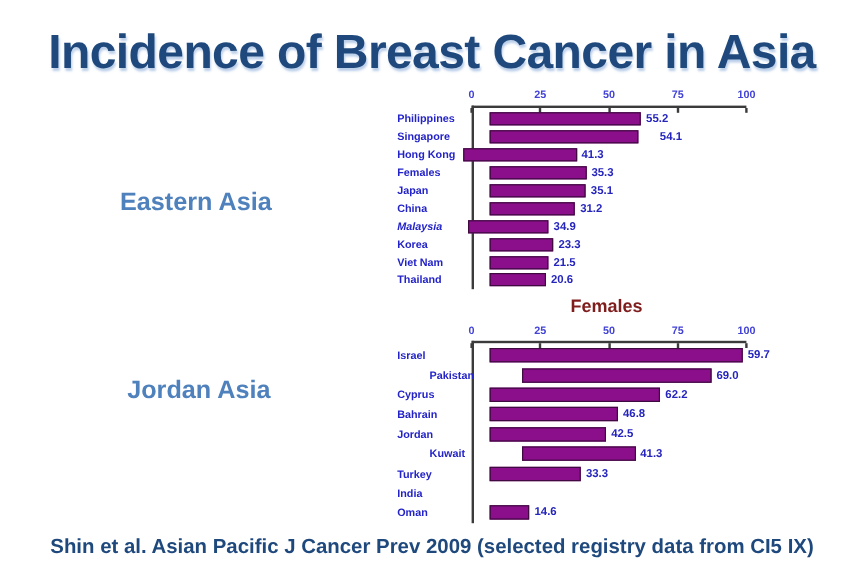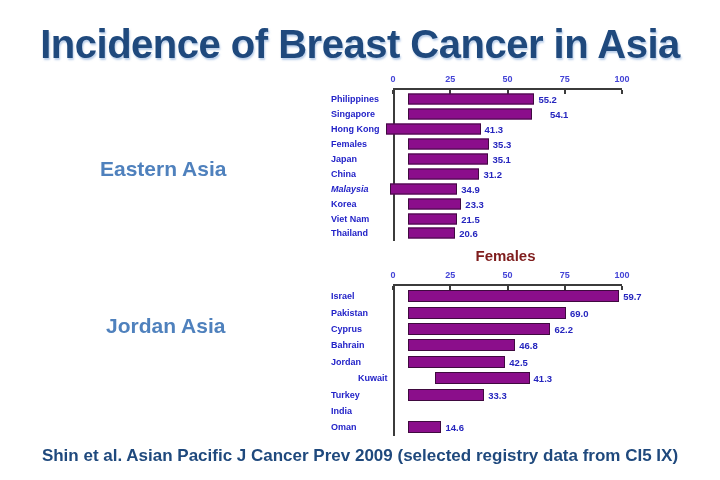--- a/index.html
+++ b/index.html
@@ -224,21 +224,21 @@
     </div>
     <div class="vline" style="left: 62px; top: 14px; height: 151.6px;"></div>
     <div class="rows" style="top: 18px;">
       <div class="row" style="height: 16.4px;">
         <span class="cat" style="width: 62px;">Israel</span>
         <div class="track" style="width: 229px;">
           <div class="bar" style="width: 92.2%; height: 12px;"></div>
           <span class="val" style="left: calc(92.2% + 4px);">59.7</span>
         </div>
       </div>
-      <div class="row" style="height: 16.4px;">
+      <div class="row" style="height: 16.4px; justify-content: center;">
         <span class="cat" style="width: 62px;">Pakistan</span>
         <div class="track" style="width: 229px;">
           <div class="bar" style="width: 69%; height: 12px;"></div>
           <span class="val" style="left: calc(69% + 4px);">69.0</span>
         </div>
       </div>
       <div class="row" style="height: 16.4px;">
         <span class="cat" style="width: 62px;">Cyprus</span>
         <div class="track" style="width: 229px;">
           <div class="bar" style="width: 62.2%; height: 12px;"></div>

